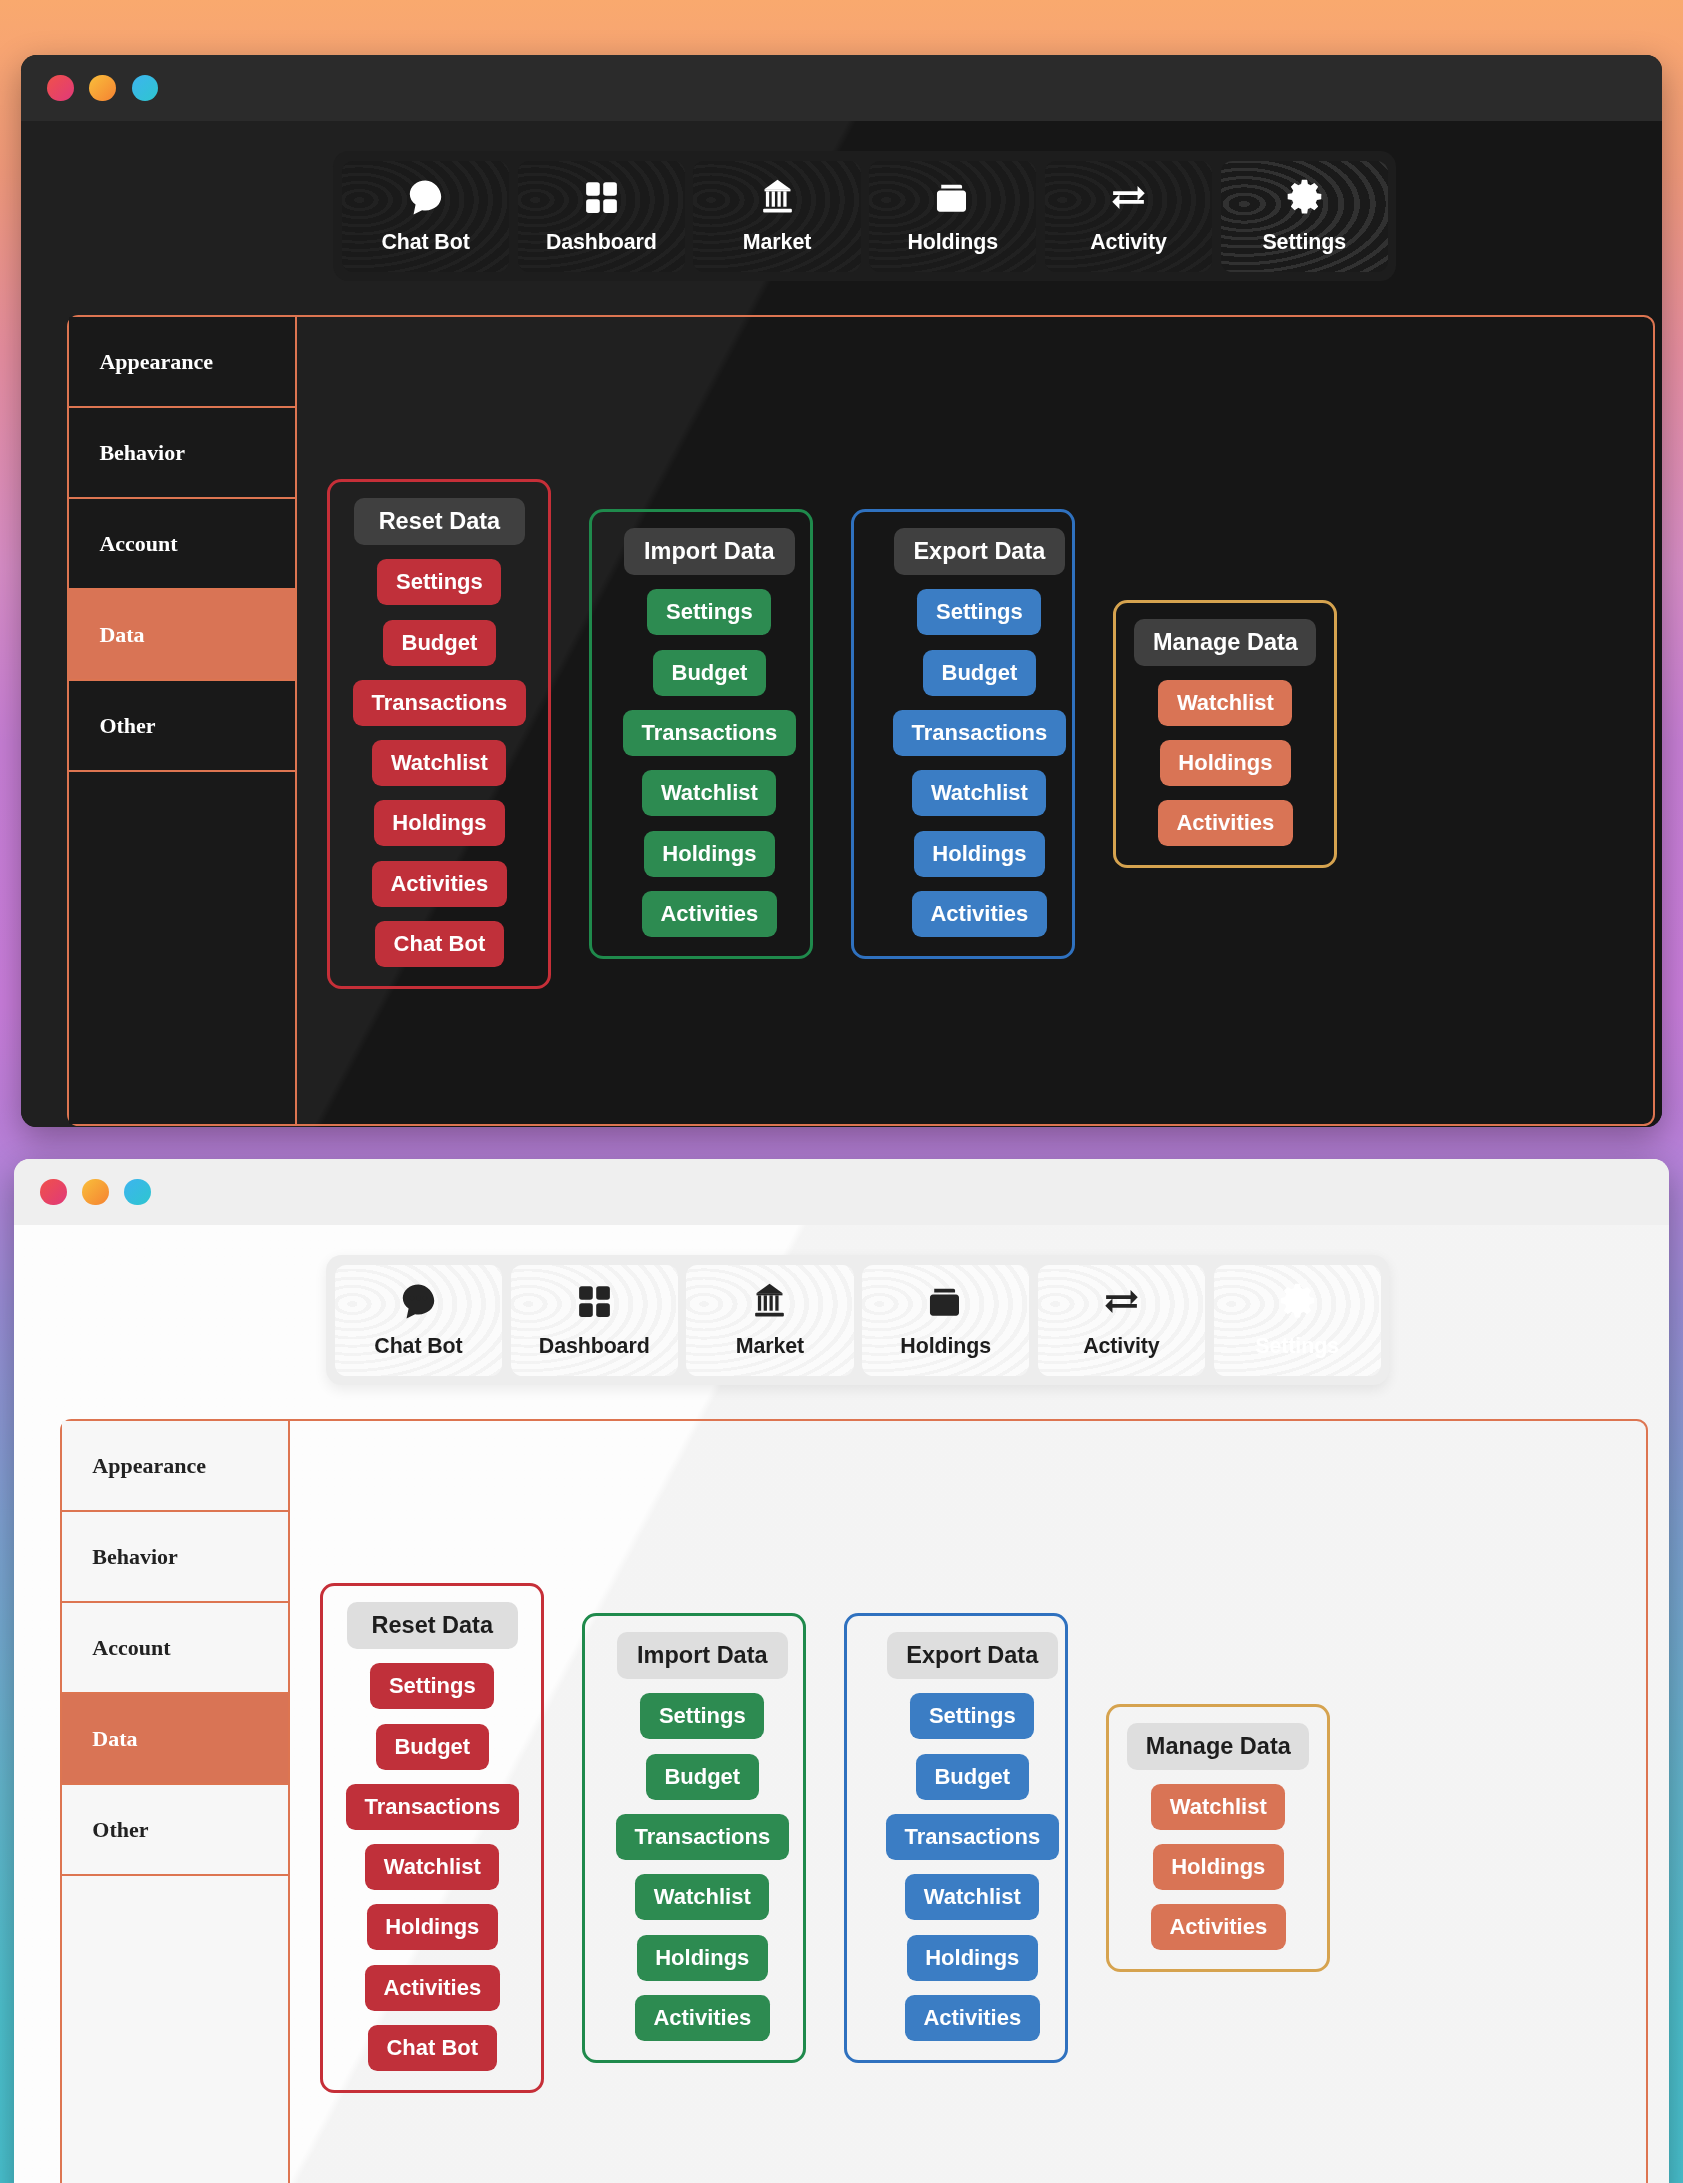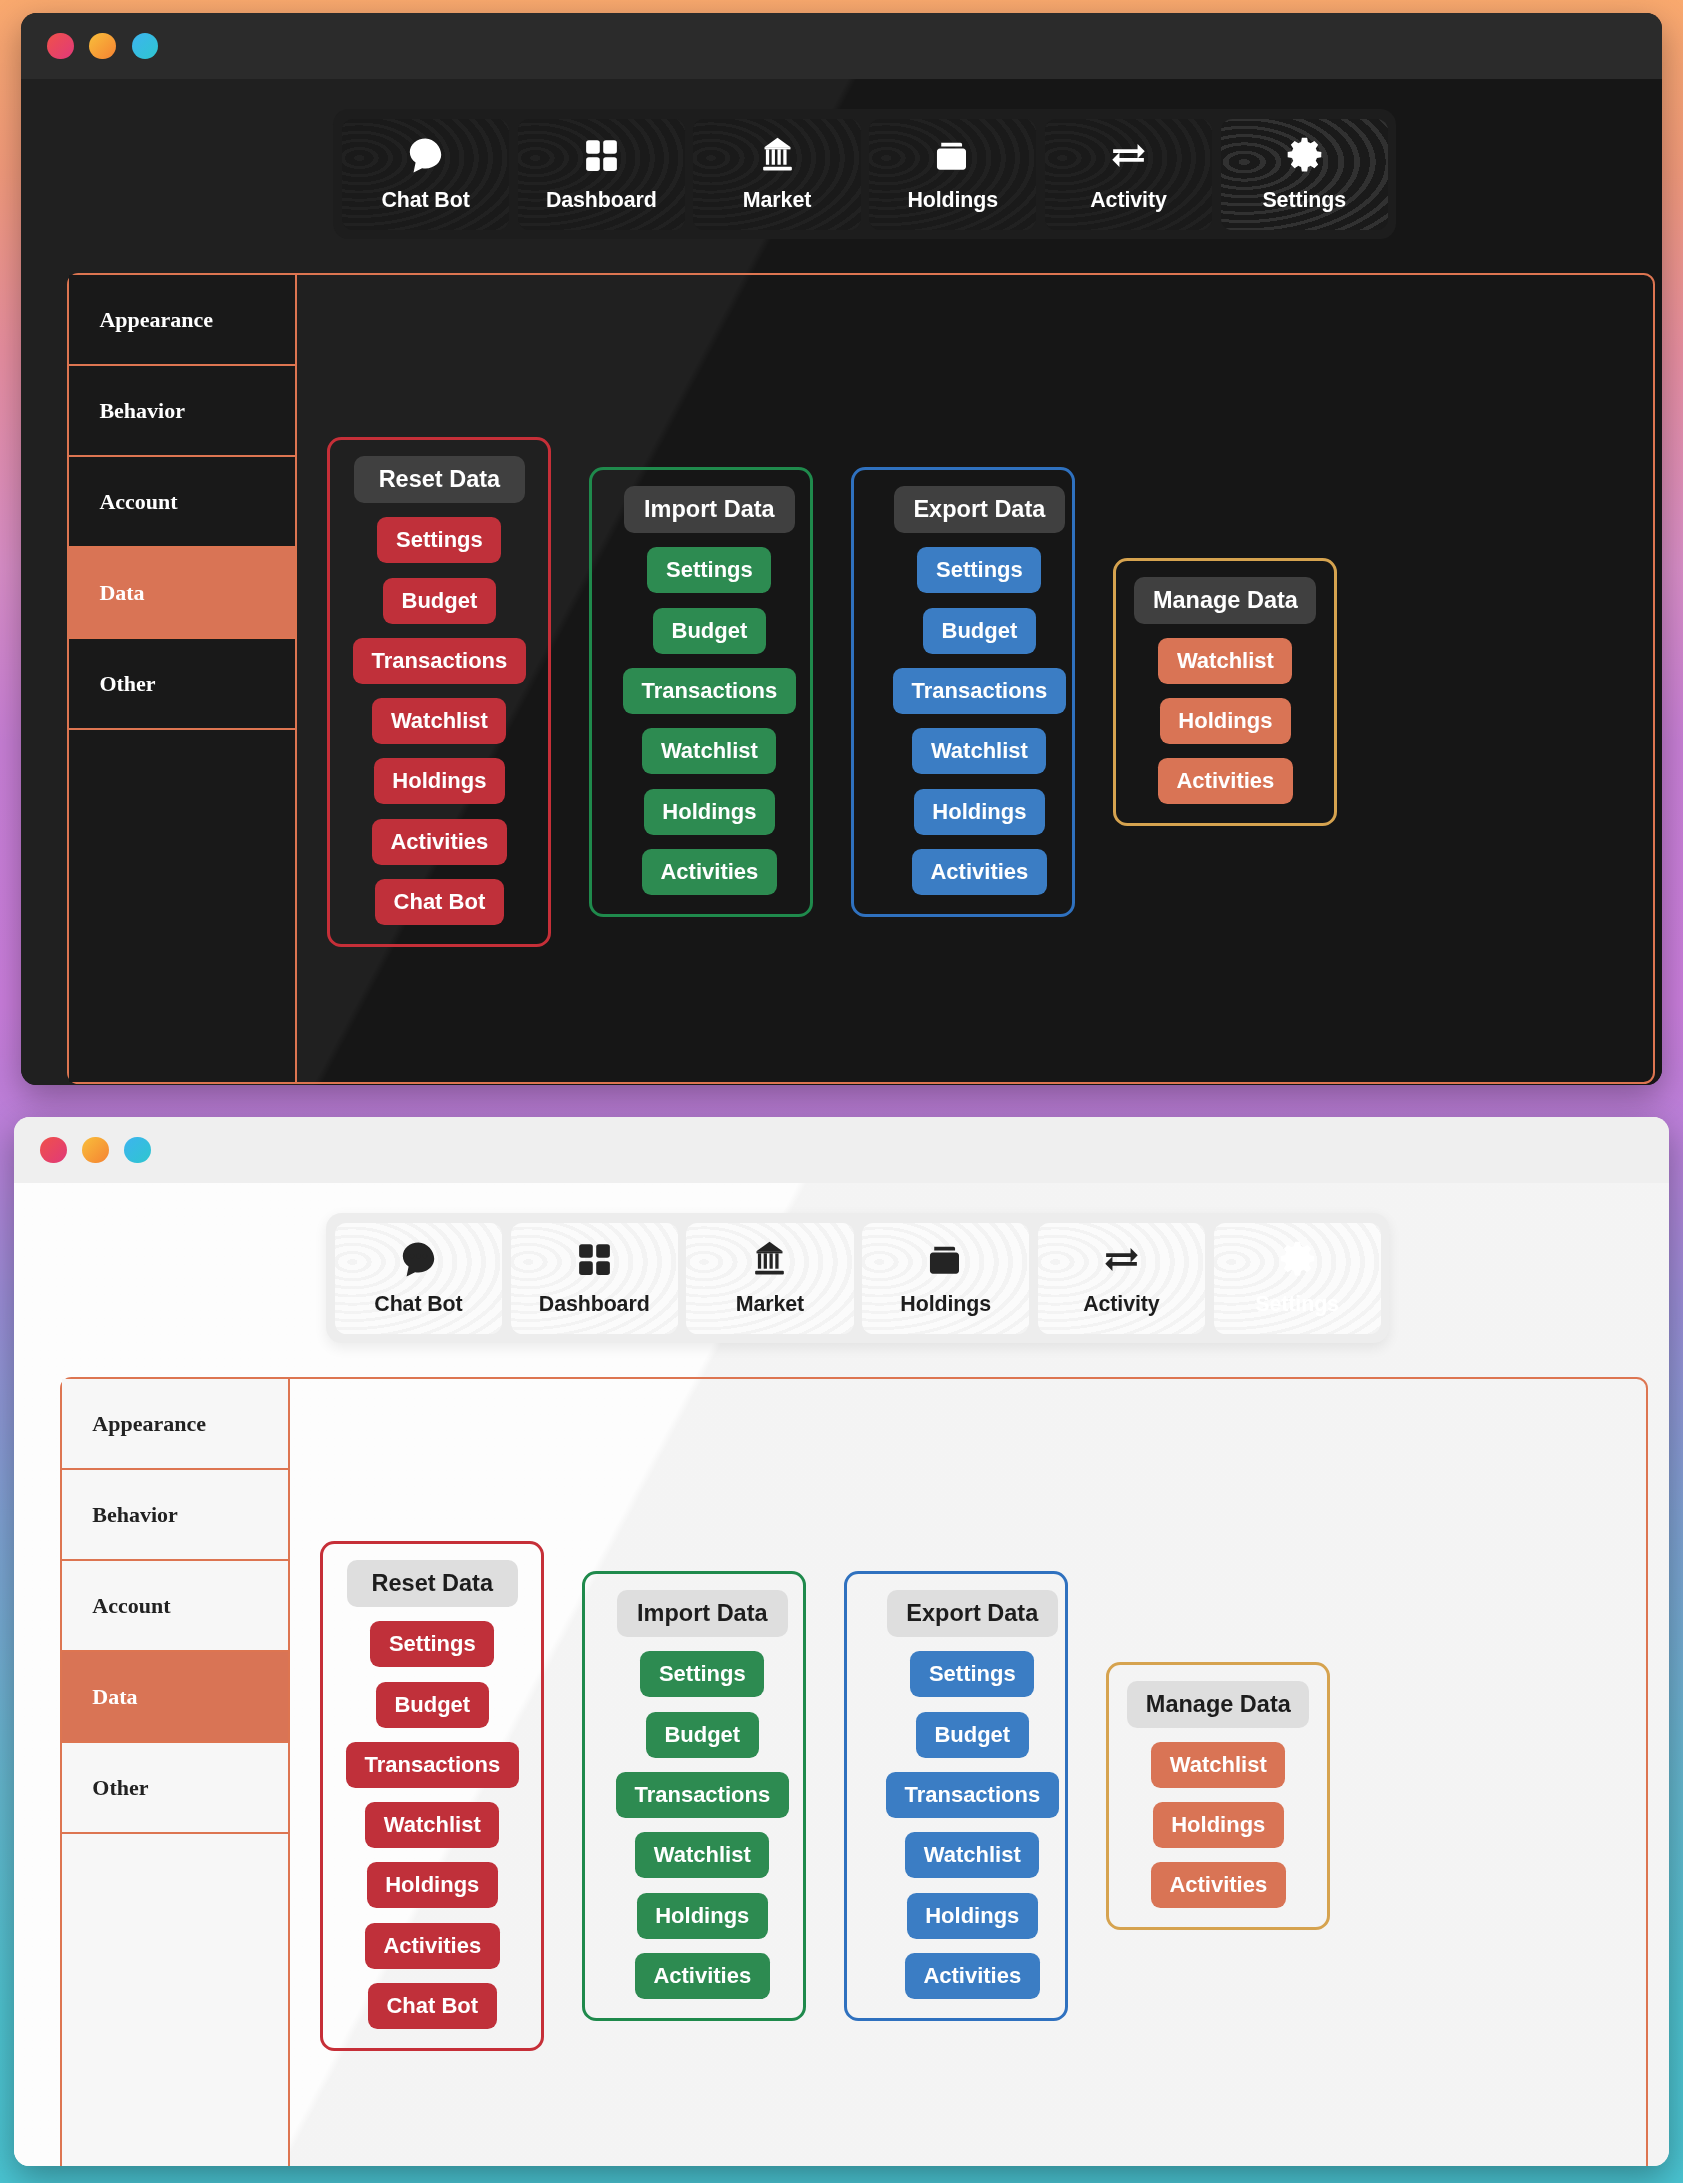--- a/index.html
+++ b/index.html
@@ -27,20 +27,21 @@
         #4ac4d2 100%);
     position: relative;
   }
 
   
   .window {
     position: absolute;
     border-radius: 15.7px;
     overflow: hidden;
     box-shadow: 0 11.4px 34px rgba(0,0,0,0.32);
+    margin-top: 42px;
   }
 
   .window.dark  { left: 21.4px; top: 13px;   width: 1641px; height: 1072px; background: #161616; }
   .window.light { left: 14.3px; top: 1117px; width: 1655px; height: 1049px; background: #f1f1f1; }
 
   .titlebar {
     height: 66px;
     display: flex;
     align-items: center;
     padding-left: 26px;

